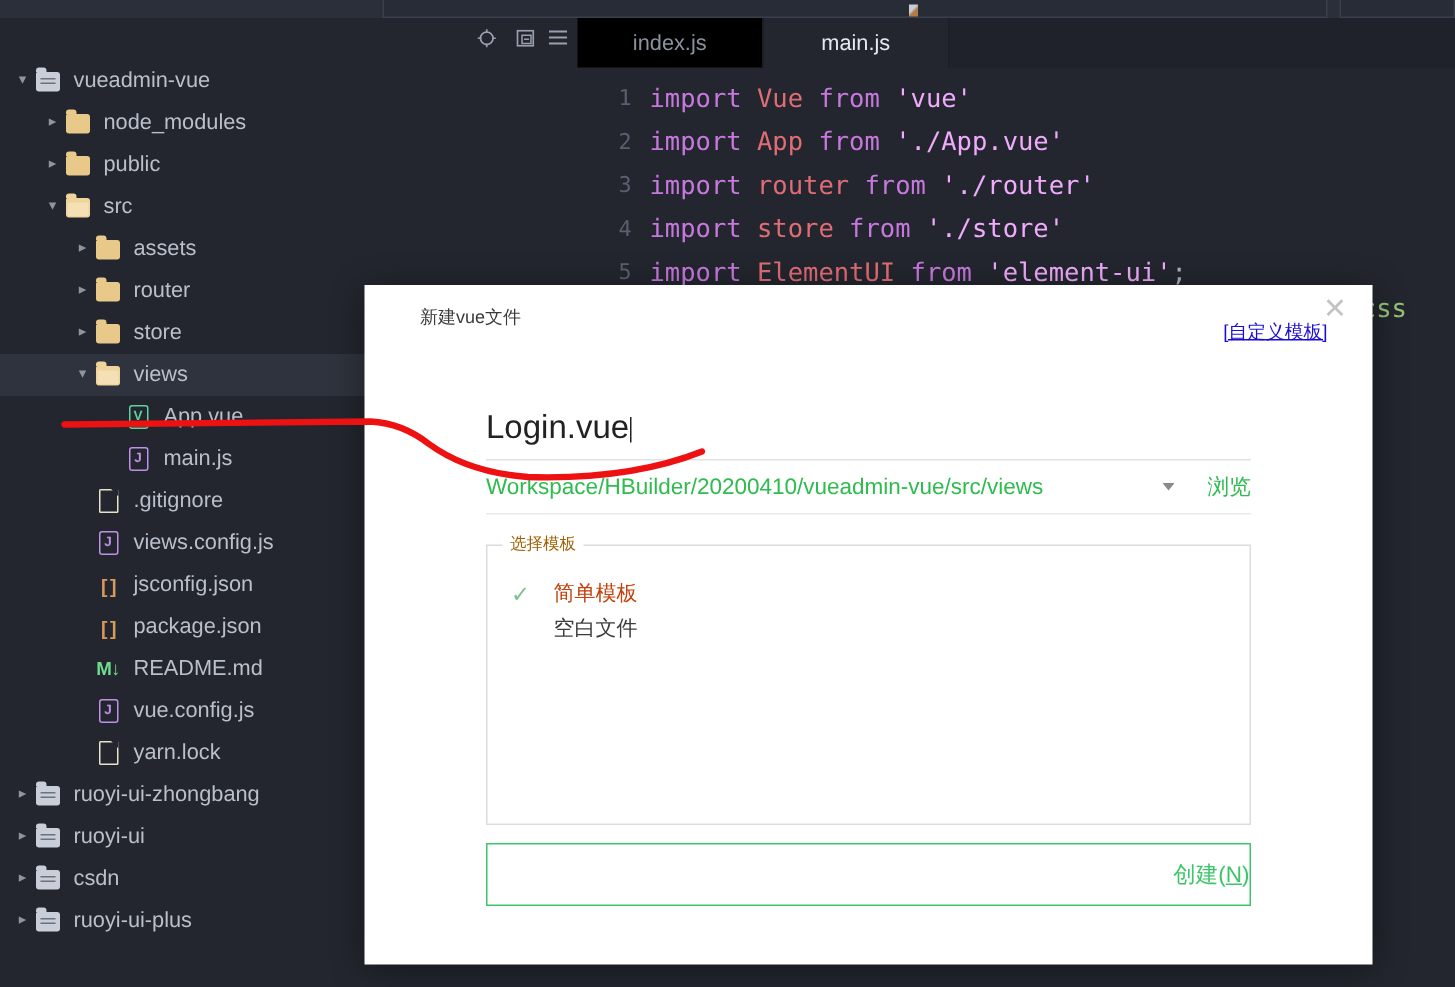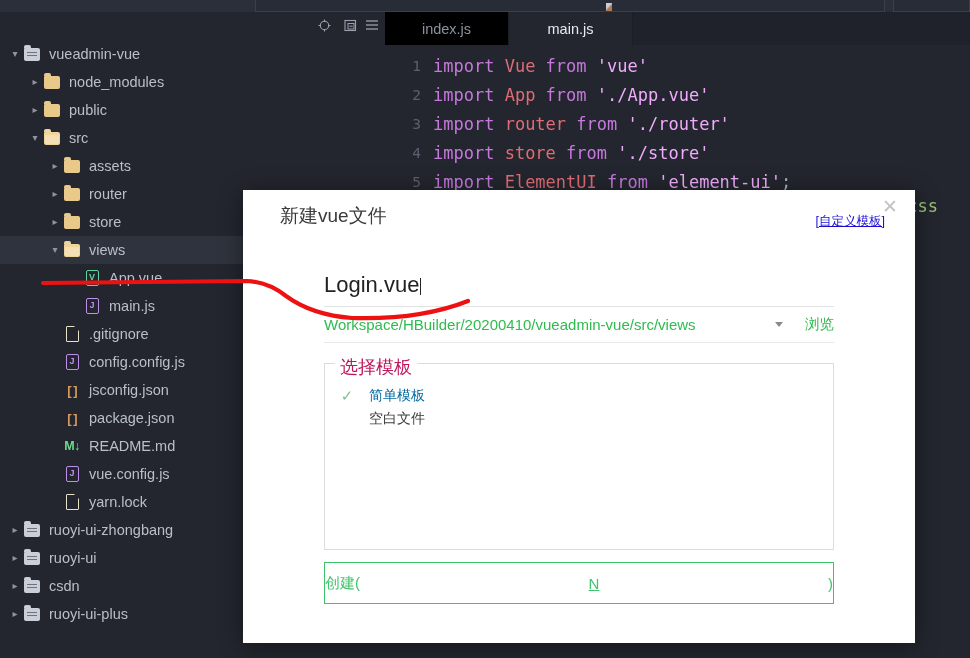--- a/index.html
+++ b/index.html
@@ -138,21 +138,21 @@
 
   
   #dialog {
     position:absolute; left:243px; top:190px; width:672px; height:453px;
     background:#ffffff;
     box-shadow:0 3px 22px rgba(0,0,0,0.42);
     z-index:50;
   }
   #dlg-title {
     position:absolute; left:37px; top:13px;
-    font-size:19px; color:#3a3a3a;
+    font-size:12px; color:#3a3a3a;
   }
   #dlg-tpl-link {
     position:absolute; right:30px; top:23px;
     font-size:12.5px; color:#1a0dd4; text-decoration:underline;
     cursor:pointer;
   }
   #dlg-close {
     position:absolute; right:12px; top:3px; width:26px; height:26px;
     display:flex; align-items:center; justify-content:center;
     color:#c3c3c3; font-size:19px; cursor:pointer; font-weight:300;
@@ -182,37 +182,37 @@
     margin-right:22px; cursor:pointer;
   }
   #browse-btn { font-size:14.5px; color:#2fbb4f; cursor:pointer; }
 
   #tpl-fieldset {
     position:absolute; left:81px; top:173px; width:510px; height:187px;
     border:1px solid #dcdcdc;
   }
   #tpl-legend {
     position:absolute; left:10px; top:-9px; background:#fff;
-    padding:0 5px; font-size:18px; color:#be185d;
+    padding:0 5px; font-size:11px; color:#a16207;
   }
   .tpl-item {
     position:absolute; left:0; width:100%; height:28px;
     display:flex; align-items:center; font-size:14px; cursor:pointer;
   }
   .tpl-item .tick {
     width:44px; text-align:center; color:#7fbf92; font-size:15px;
   }
   .tpl-item .tick.hidden { visibility:hidden; }
-  .tpl-item.on .tname { color:#0369a1; }
+  .tpl-item.on .tname { color:#c2410c; }
   .tpl-item .tname { color:#3c3c3c; }
 
   #create-btn {
     position:absolute; left:81px; top:372px; width:510px; height:42px;
     border:1px solid #3ec46a; background:#fff;
-    display:flex; align-items:center; justify-content:space-between;
+    display:flex; align-items:center; justify-content:flex-end;
     color:#3ec46a; font-size:15px; cursor:pointer;
   }
   #create-btn u { text-decoration:underline; }
 
   
   #annotation {
     position:absolute; left:0; top:0; width:970px; height:658px;
     pointer-events:none; z-index:60;
   }
 </style>
@@ -341,21 +341,21 @@
           <span class="f-doc"></span>
         </span>
         <span class="tlabel">.gitignore</span>
       </div>
       <div class="trow">
         <span style="flex:0 0 48px"></span>
         <span class="twist none"></span>
         <span class="ticon">
           <span class="f-box">J</span>
         </span>
-        <span class="tlabel">config.config.js</span>
+        <span class="tlabel">views.config.js</span>
       </div>
       <div class="trow">
         <span style="flex:0 0 48px"></span>
         <span class="twist none"></span>
         <span class="ticon">
           <span class="f-brk">[ ]</span>
         </span>
         <span class="tlabel">jsconfig.json</span>
       </div>
       <div class="trow">

